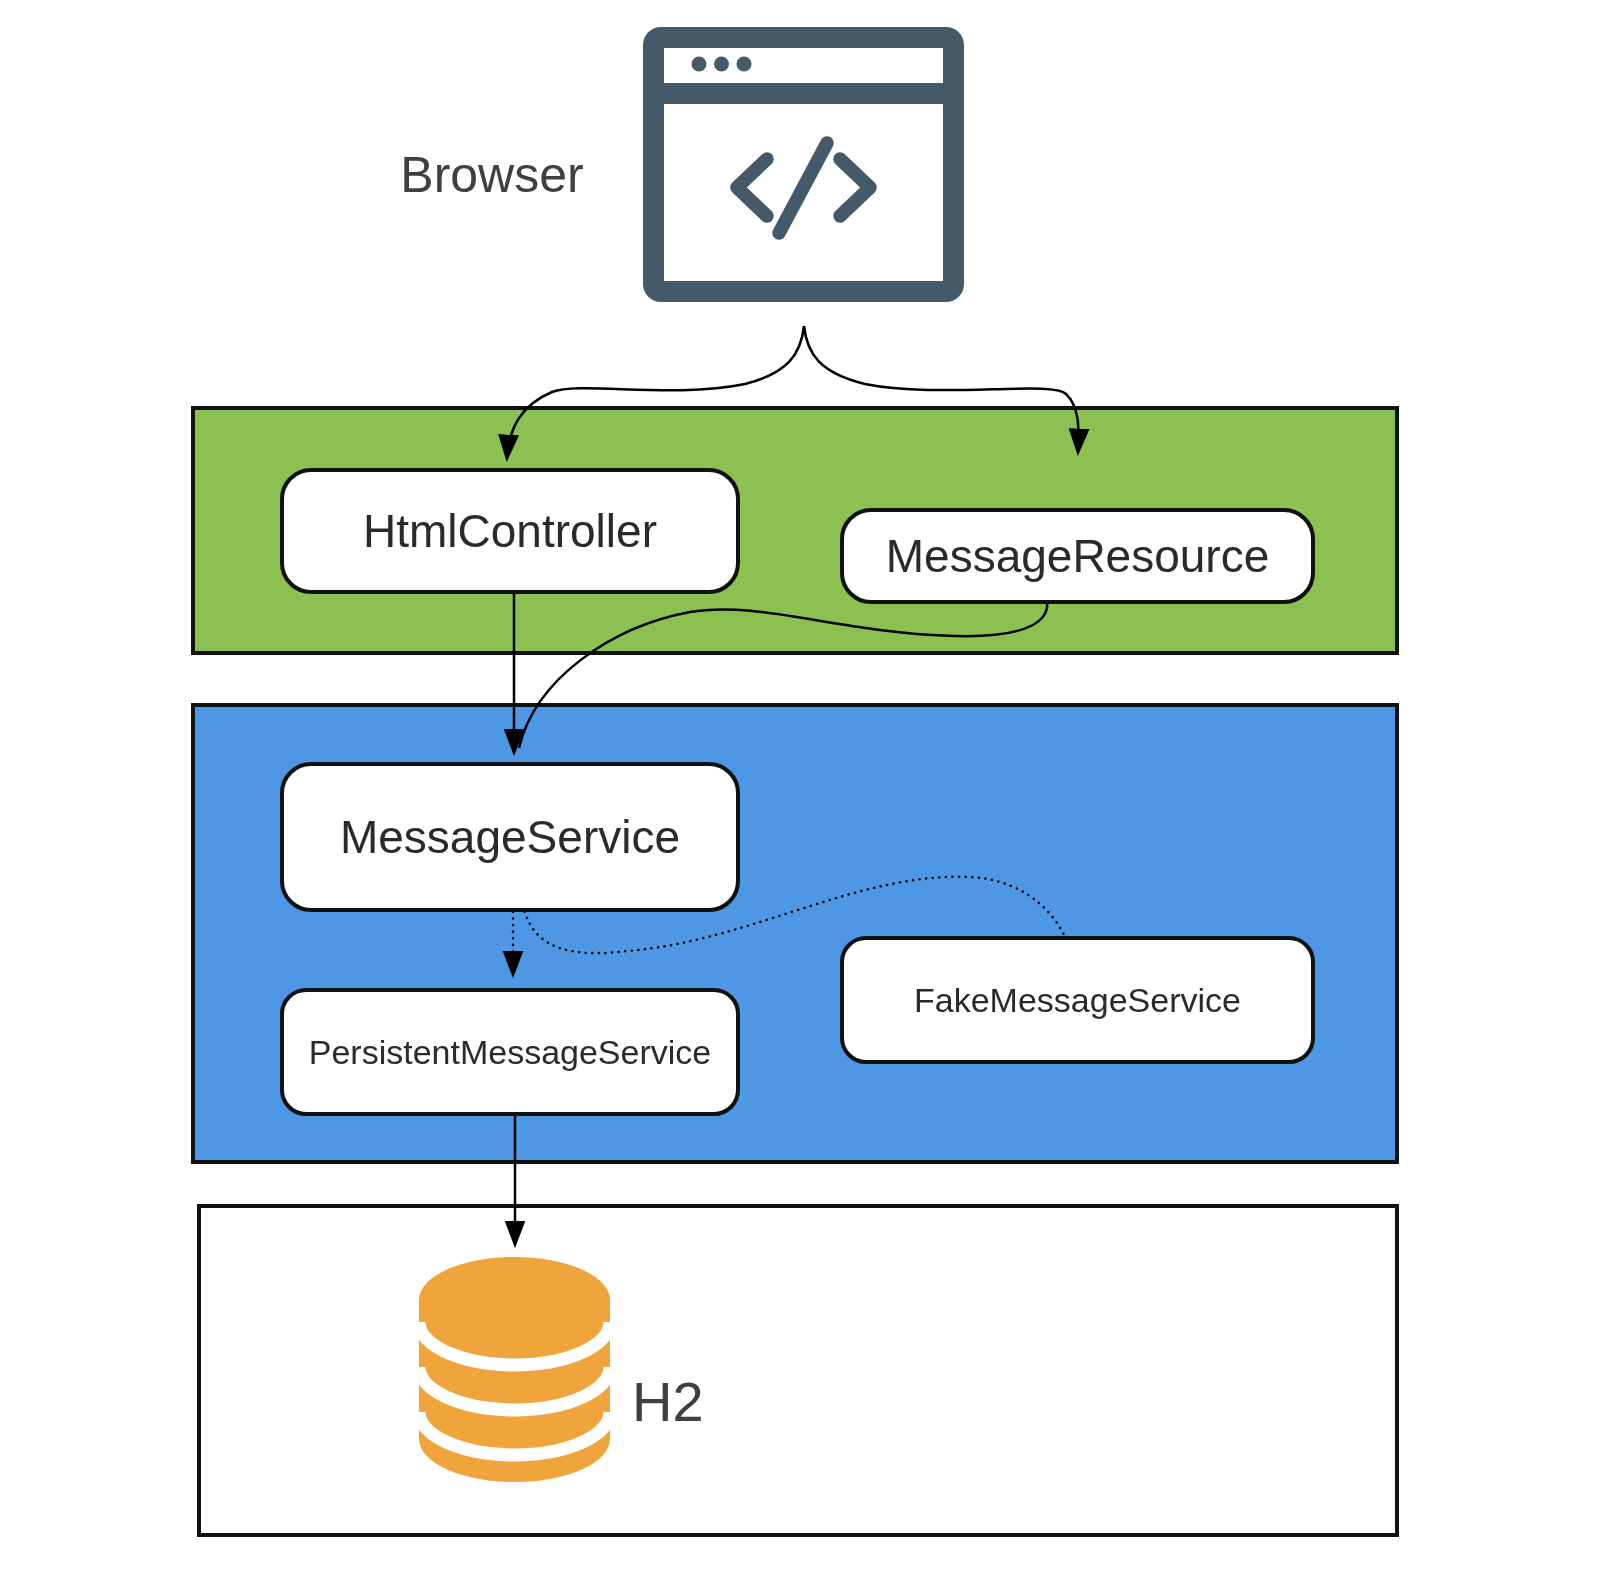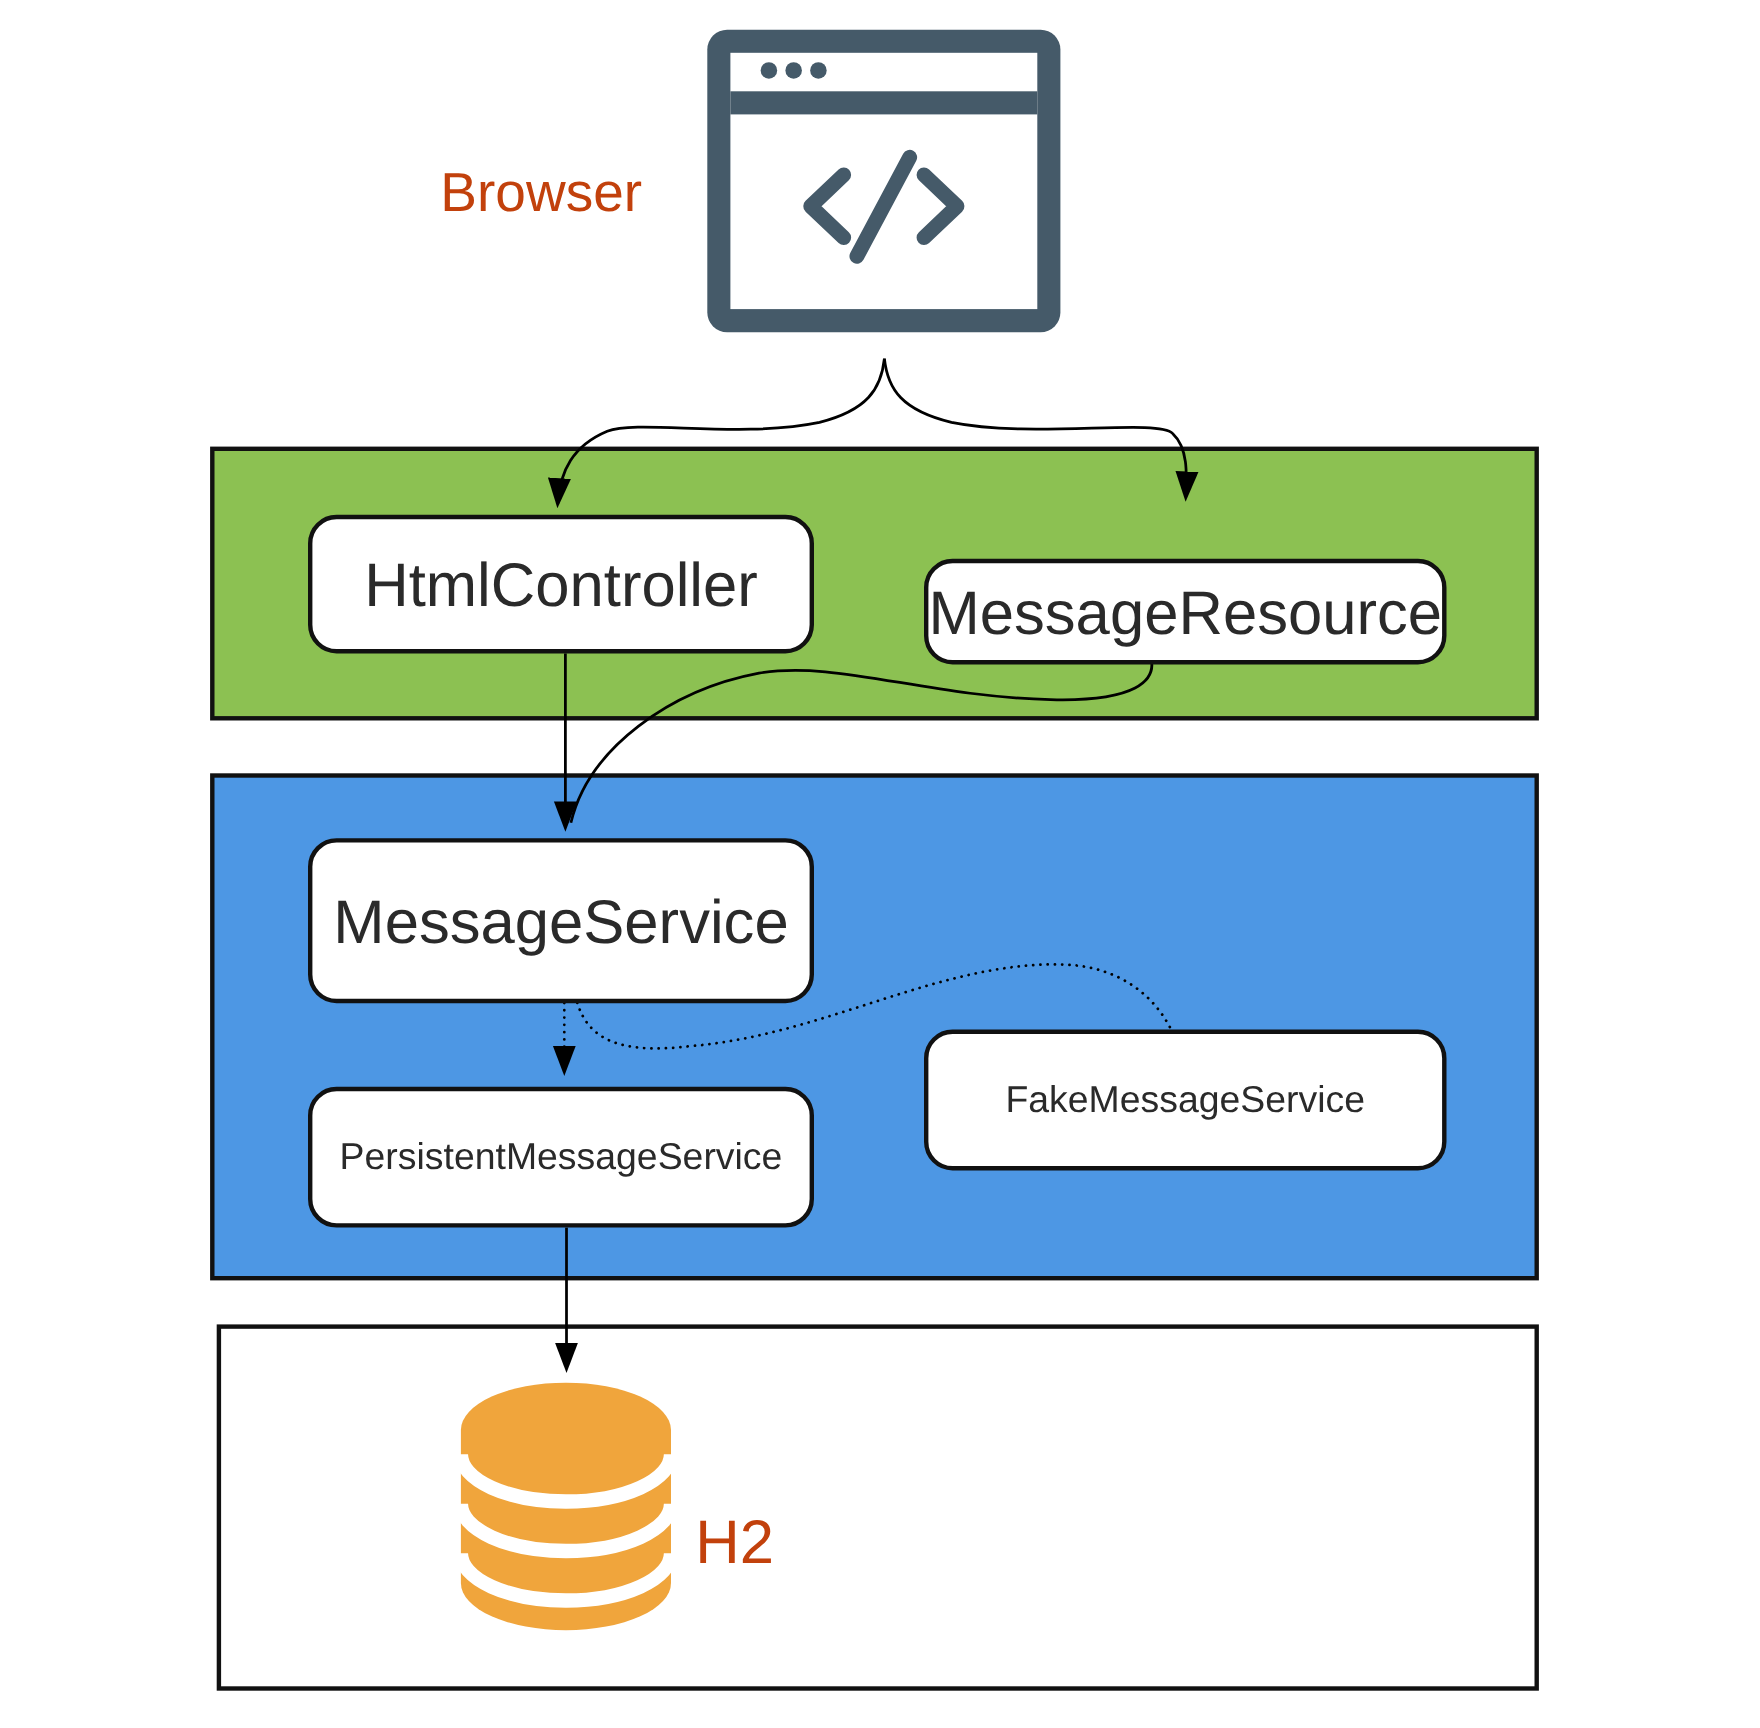--- a/index.html
+++ b/index.html
@@ -6,23 +6,23 @@
   .stage{
     position:relative;width:1600px;height:1571px;background:#ffffff;overflow:hidden;
     font-family:"Liberation Sans","DejaVu Sans",sans-serif;color:#1a1a1a;
   }
   .stage svg.diagram{position:absolute;left:0;top:0;}
   .node{
     position:absolute;display:flex;align-items:center;justify-content:center;
     background:#ffffff;border:4px solid #111111;border-radius:26px;
     color:#2a2a2a;text-align:center;box-sizing:border-box;
   }
-  .node.big{font-size:56px;}
+  .node.big{font-size:46px;border-radius:31px;}
   .node.small{font-size:34px;}
-  .freelabel{position:absolute;color:#c2410c;line-height:1;}
+  .freelabel{position:absolute;color:#404040;line-height:1;}
   .browser-label{left:352px;top:150px;width:280px;text-align:center;font-size:50px;}
   .h2-label{left:632px;top:1342px;font-size:56px;margin-top:32px;}
 </style>
 </head>
 <body>
 
 <div class="stage">
 
   <svg class="diagram" width="1600" height="1571" viewBox="0 0 1600 1571">
     <defs>

